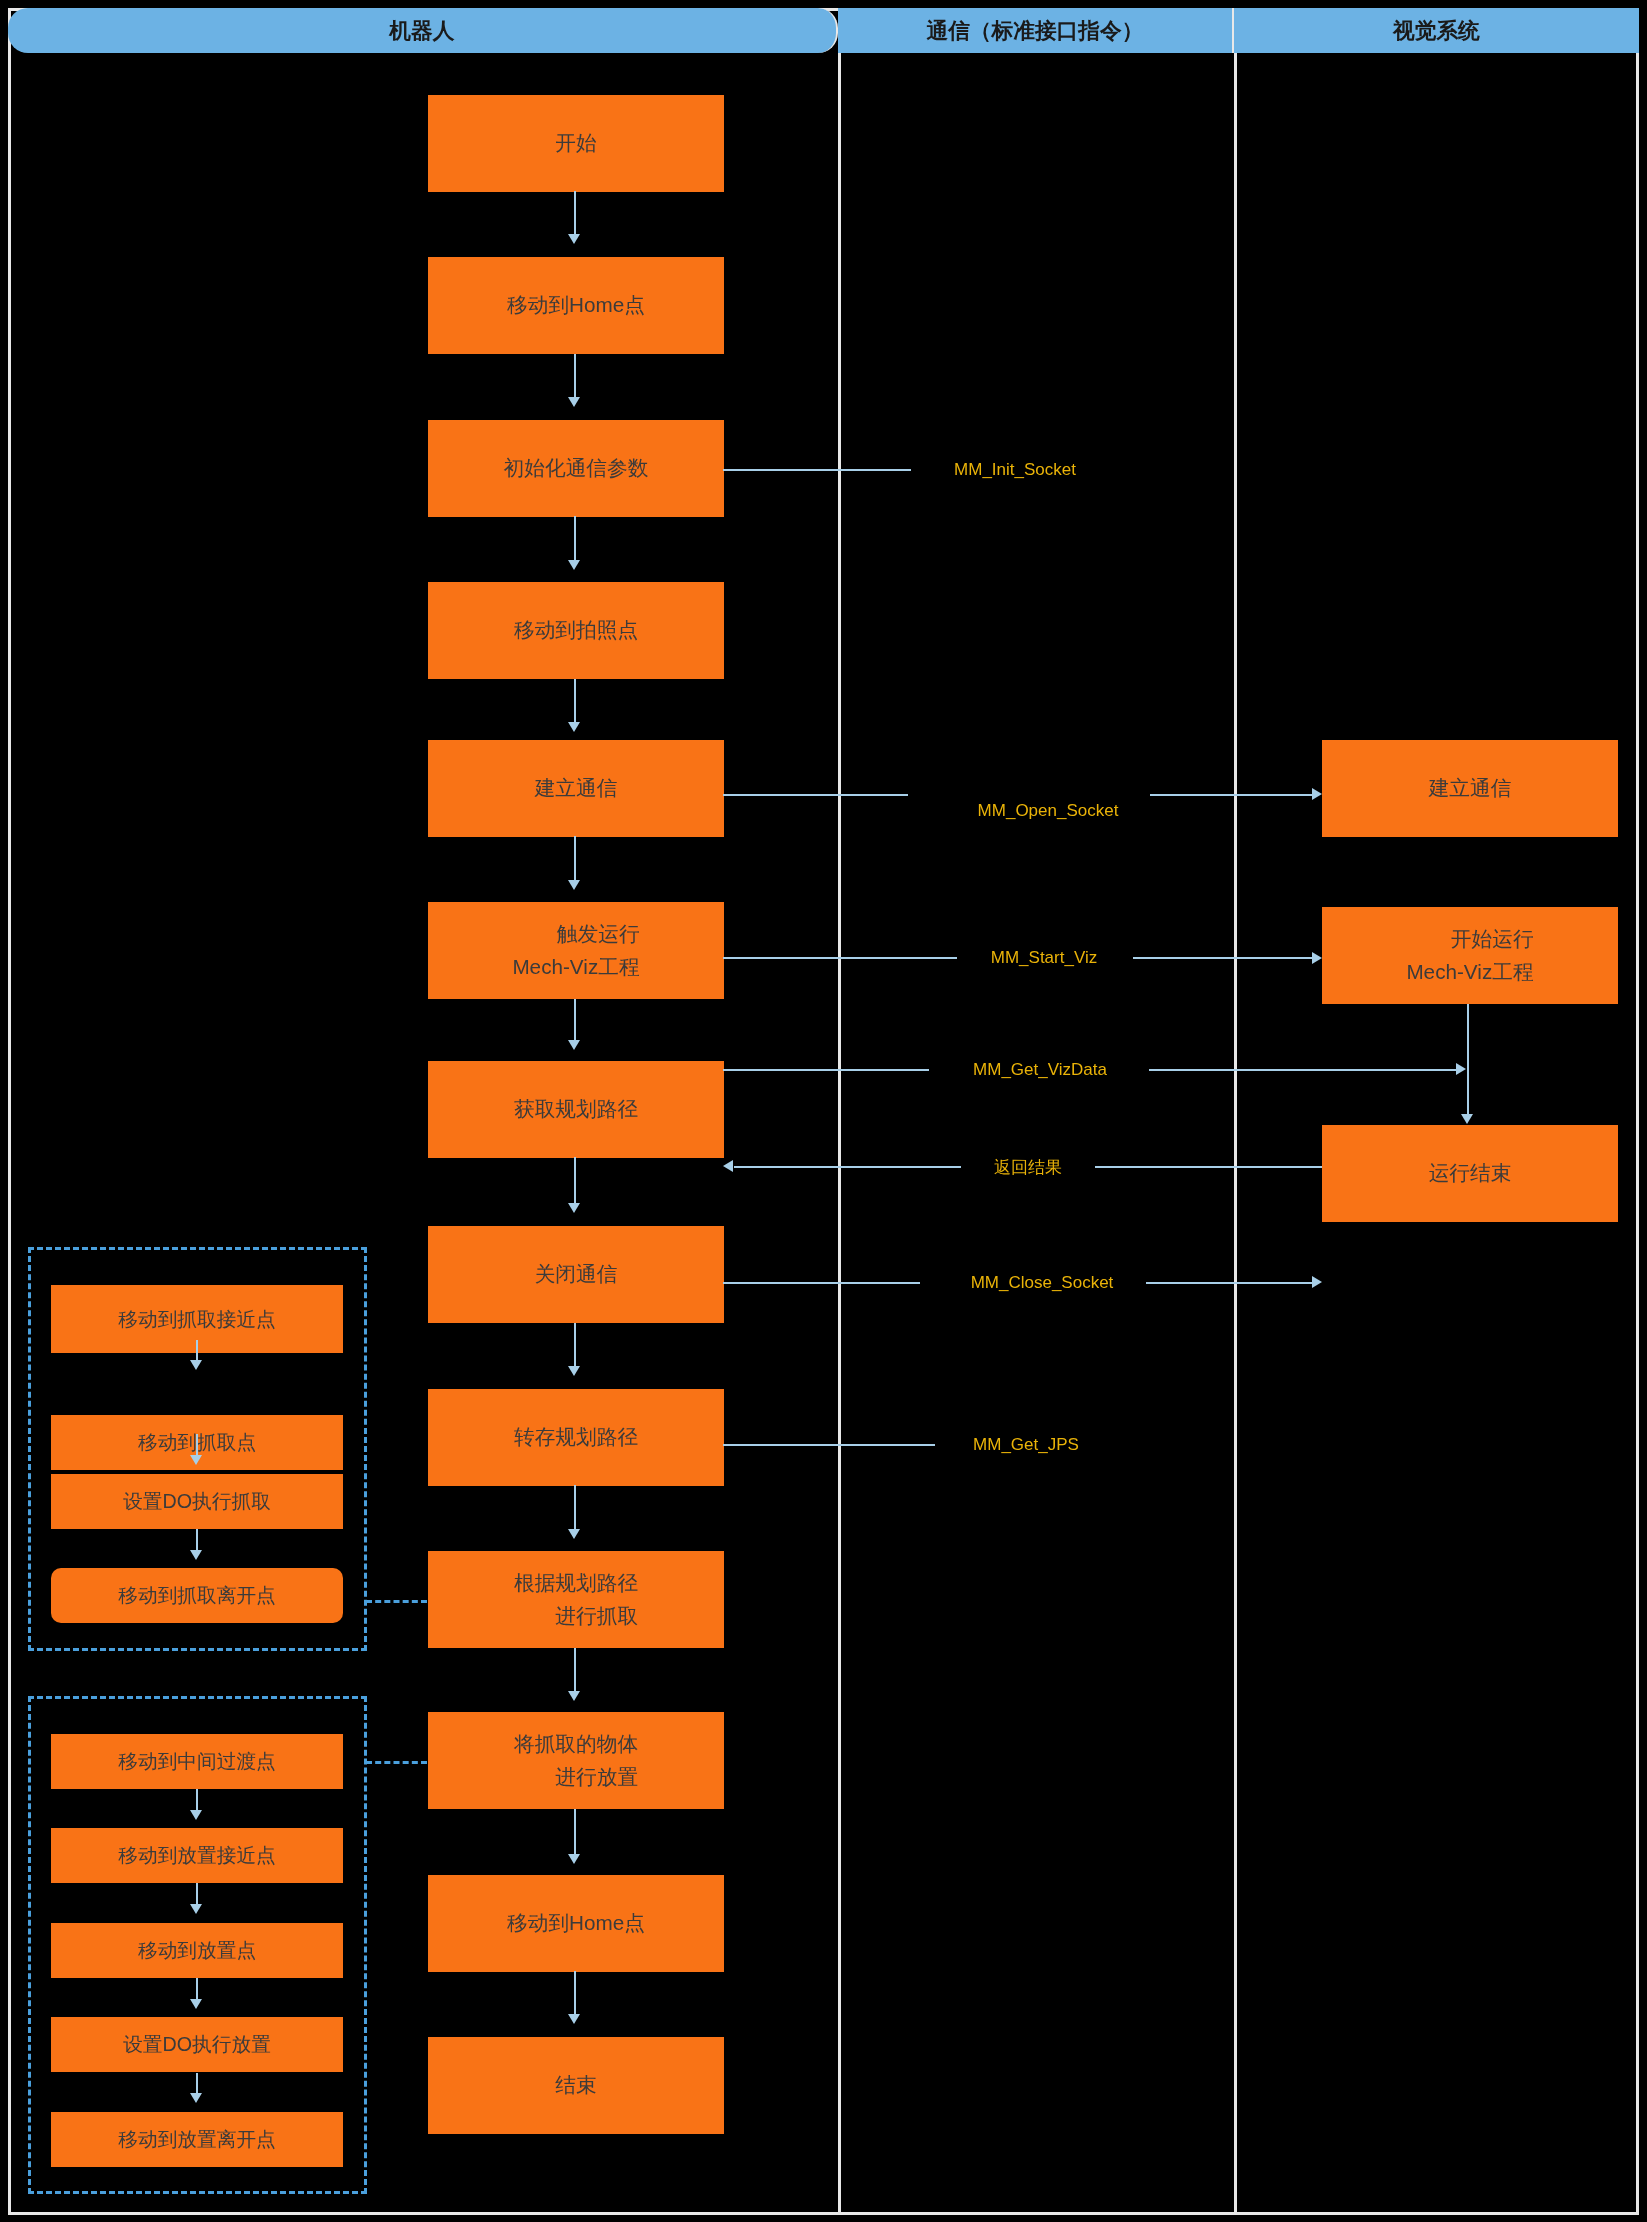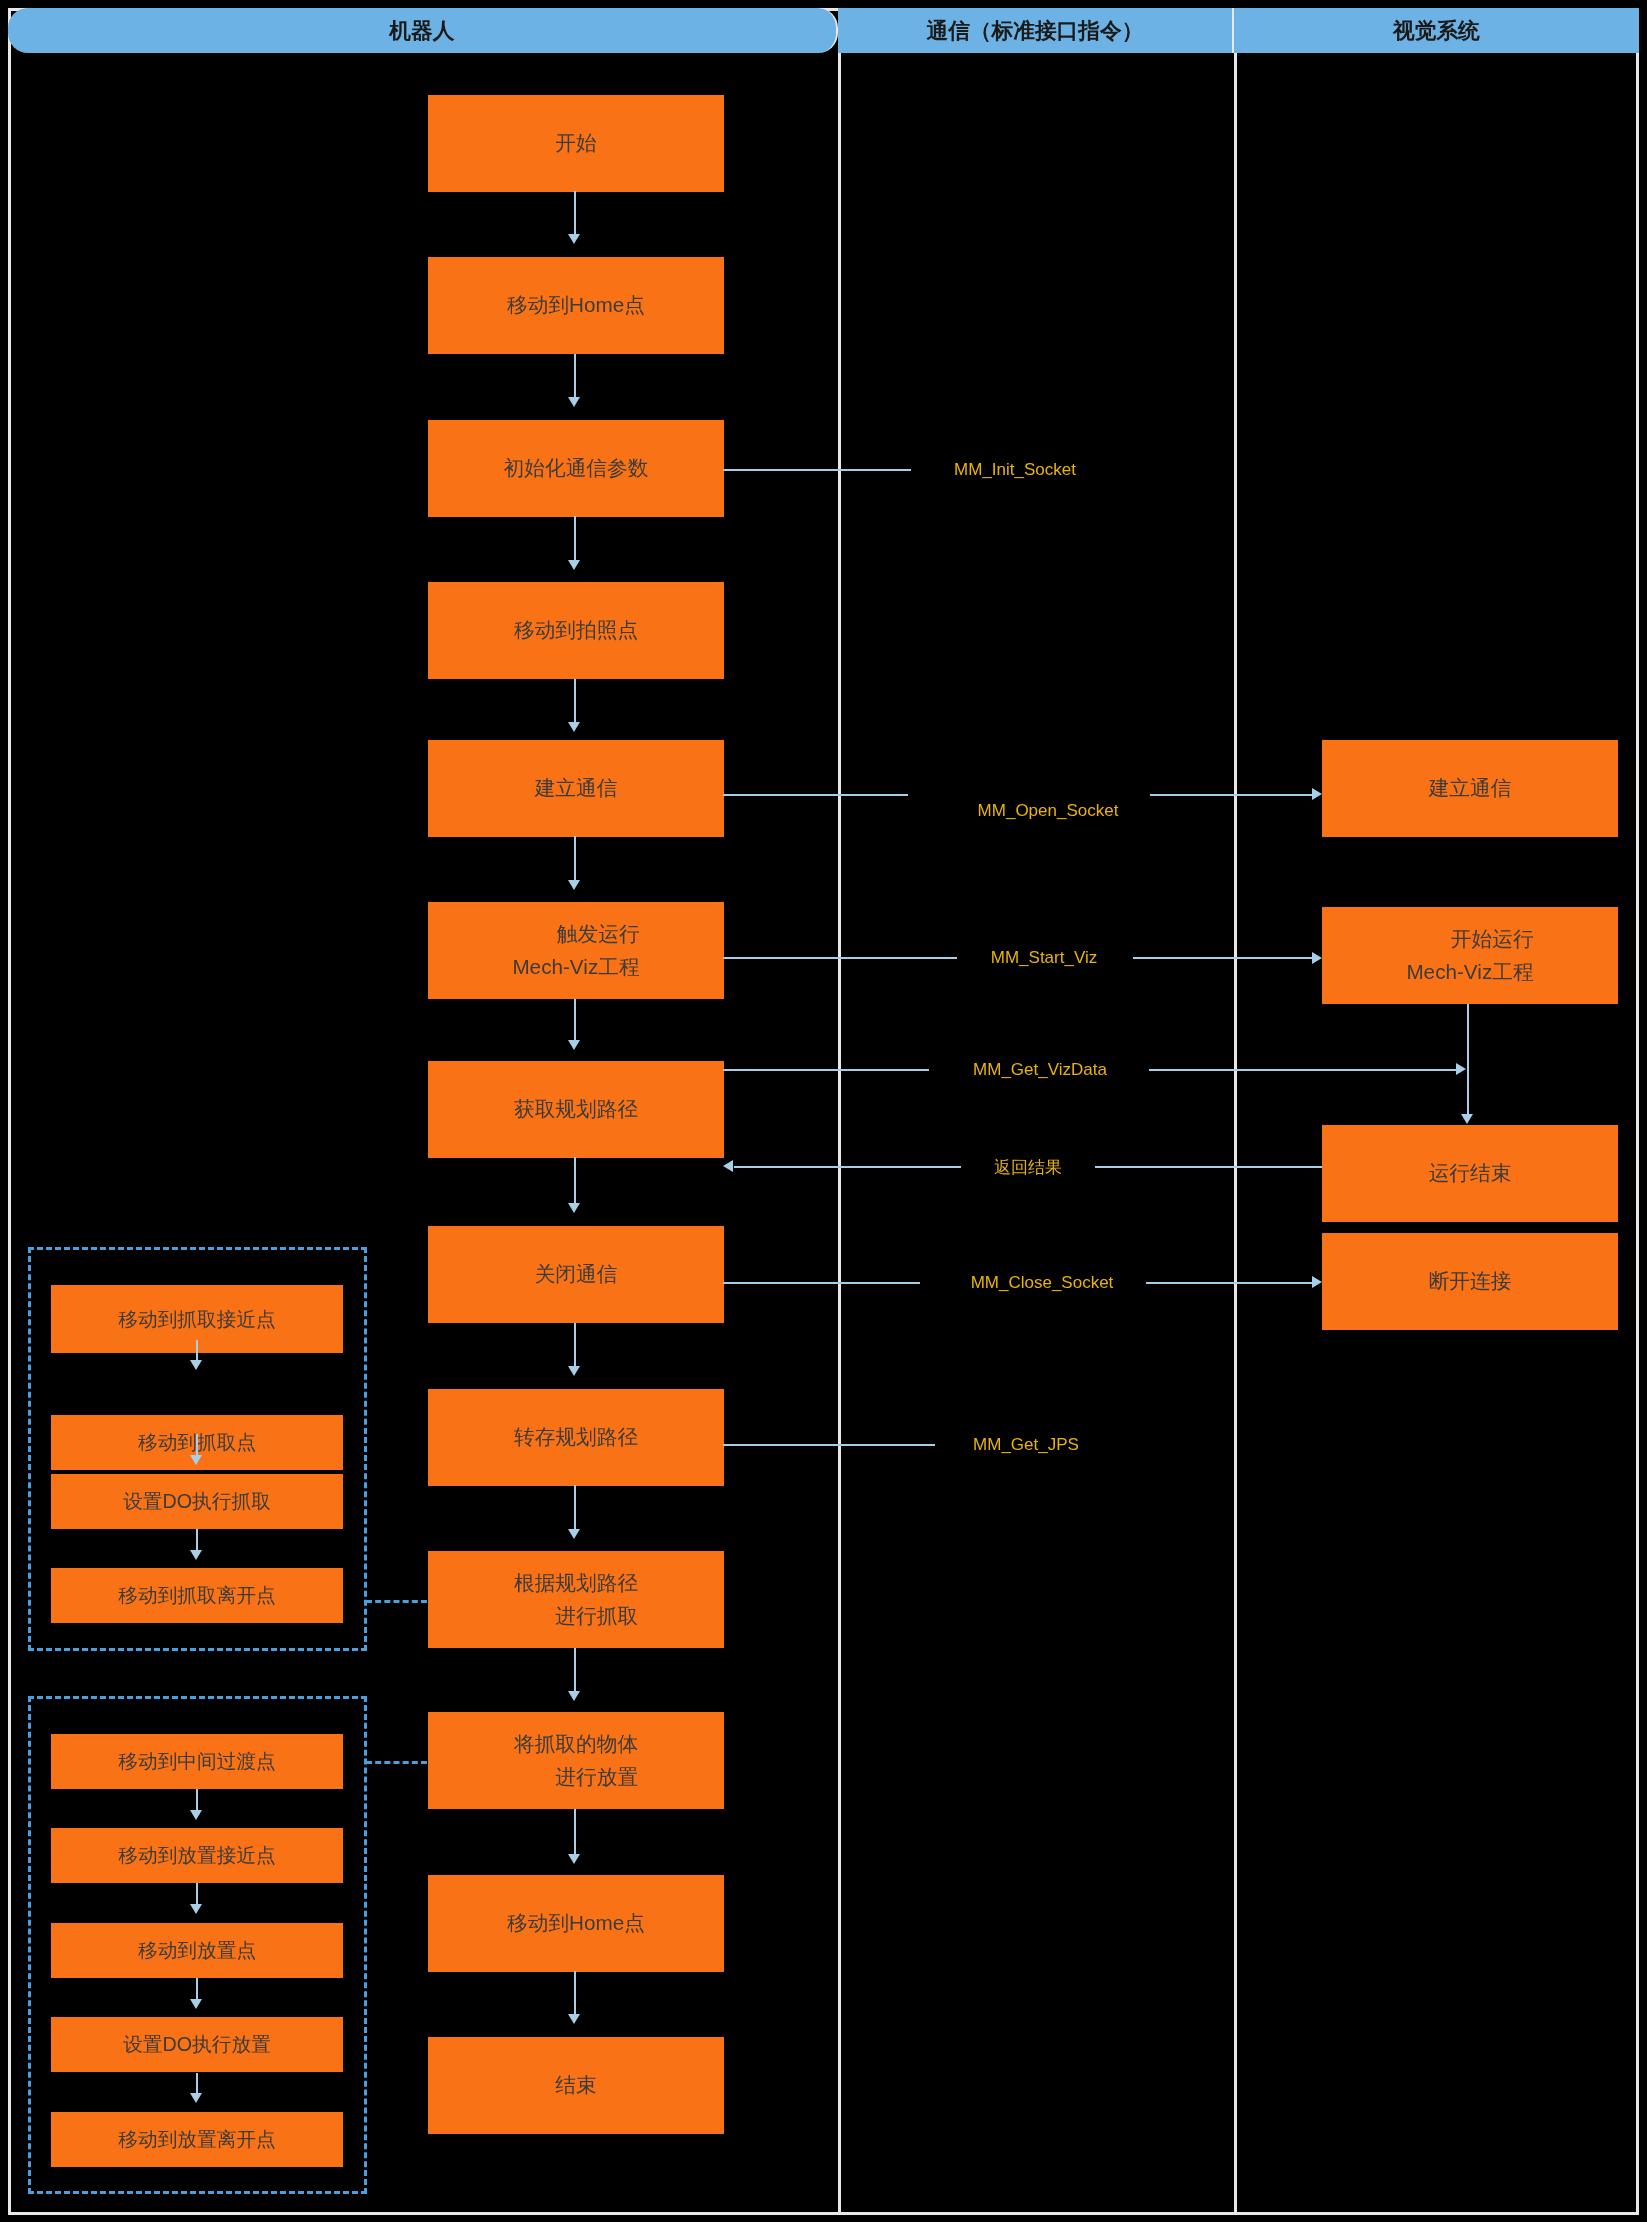--- a/index.html
+++ b/index.html
@@ -187,37 +187,36 @@
   <div class="node" style="left:1322px;top:740px;width:296px;height:97px;">建立通信</div>
 
   <div class="node" style="left:1322px;top:907px;width:296px;height:97px;white-space:pre-line;">开始运行
 Mech-Viz工程</div>
 
   <div class="vline" style="left:1467px;top:1004px;height:116px;"></div>
   <div class="arrow-down" style="left:1461px;top:1114px;"></div>
 
   <div class="node" style="left:1322px;top:1125px;width:296px;height:97px;">运行结束</div>
 
-  <div class="node" style="left:1322px;top:1233px;width:296px;height:97px;">断开连接</div>
 
   <div class="dashed-group" style="left:27.6px;top:1247px;width:339px;height:404px;"></div>
 
   <div class="node small" style="left:51px;top:1285px;width:292px;height:68px;">移动到抓取接近点</div>
   <div class="vline" style="left:196px;top:1340px;height:23.6px;"></div>
   <div class="arrow-down" style="left:190px;top:1360px;"></div>
 
   <div class="node small" style="left:51px;top:1379px;width:292px;height:55px;margin-top:36px;">移动到抓取点</div>
   <div class="vline" style="left:196px;top:1434px;height:23.6px;"></div>
   <div class="arrow-down" style="left:190px;top:1455px;"></div>
 
   <div class="node small" style="left:51px;top:1474px;width:292px;height:55px;">设置DO执行抓取</div>
   <div class="vline" style="left:196px;top:1529px;height:23.6px;"></div>
   <div class="arrow-down" style="left:190px;top:1550px;"></div>
 
-  <div class="node small" style="left:51px;top:1568px;width:292px;height:55px;">移动到抓取离开点</div>
+  <div class="node small" style="left:51px;top:1568px;width:292px;height:55px;border-radius:10px;">移动到抓取离开点</div>
 
   <div class="dash-conn" style="left:366px;top:1600px;width:61px;"></div>
 
   <div class="dashed-group" style="left:27.6px;top:1696px;width:339px;height:498px;"></div>
 
   <div class="node small" style="left:51px;top:1734px;width:292px;height:55px;">移动到中间过渡点</div>
   <div class="vline" style="left:196px;top:1789px;height:23.6px;"></div>
   <div class="arrow-down" style="left:190px;top:1810px;"></div>
 
   <div class="node small" style="left:51px;top:1828px;width:292px;height:55px;">移动到放置接近点</div>

